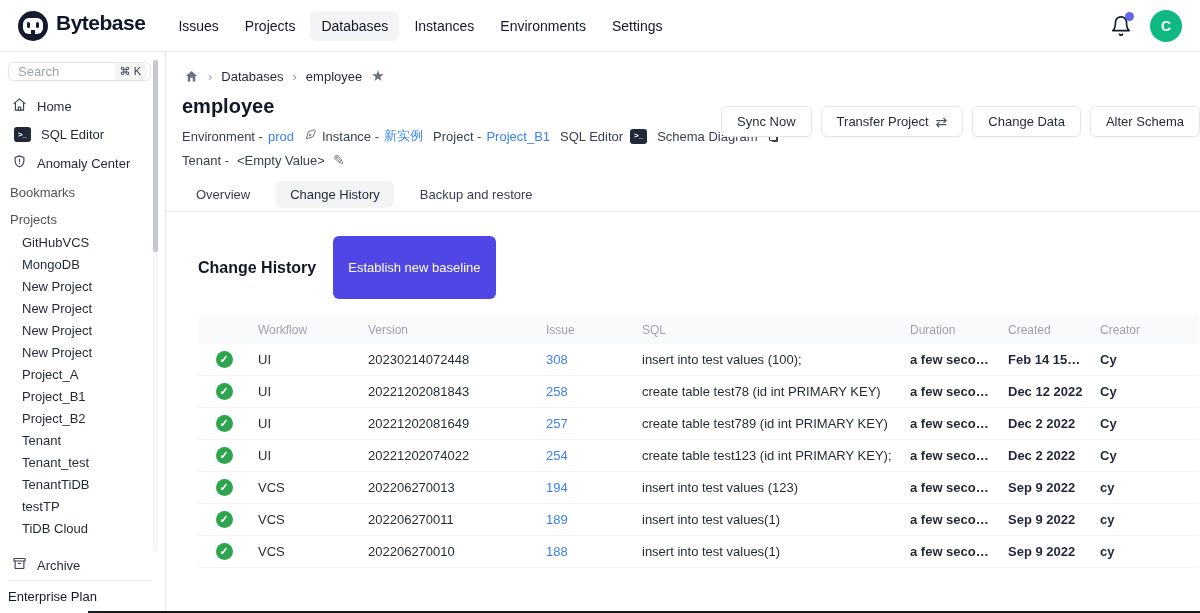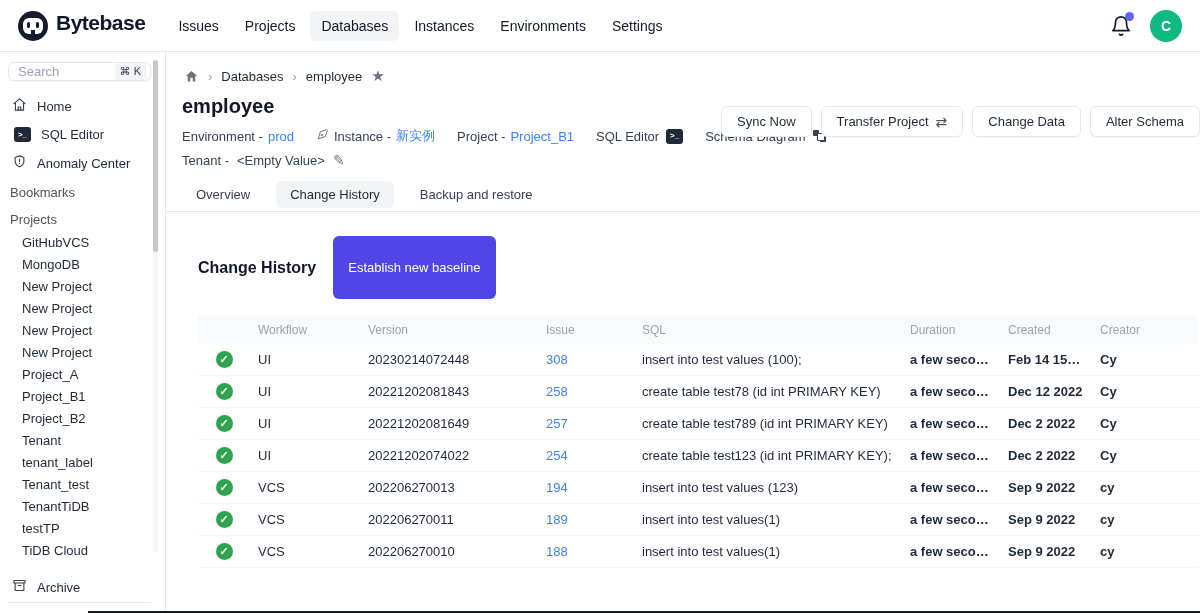--- a/index.html
+++ b/index.html
@@ -47,21 +47,21 @@
   .sb-track { position:absolute; top:8px; right:7px; width:5px; height:492px; background:#f7f7f8; border-radius:3px; }
   .sb-thumb { position:absolute; top:8px; right:7px; width:5px; height:192px; background:#c5c9cf; border-radius:3px; }
 
   
   .main { flex:1; position:relative; padding:10px 16px 0; overflow:hidden; }
   .breadcrumb { display:flex; align-items:center; gap:9px; font-size:13px; color:#1f2937; padding:5px 0 0 2px; }
   .crumb-sep { color:#9ca3af; font-size:13px; }
   .crumb-home svg { width:15px; height:15px; color:#6b7280; display:block; }
   .crumb-star { color:#6b7280; font-size:15px; }
   .page-title { font-size:20px; font-weight:700; color:#111827; margin-top:10px; }
-  .meta-row { display:flex; align-items:center; gap:22px; font-size:13px; color:#374151; margin-top:9px; flex-wrap:nowrap; }
+  .meta-row { display:flex; align-items:center; gap:10px; font-size:13px; color:#374151; margin-top:9px; flex-wrap:nowrap; }
   .meta-row.second { margin-top:7px; gap:8px; }
   .meta-pair { display:flex; align-items:center; gap:5px; white-space:nowrap; }
   .link { color:#3b82f6; }
   .nib-icon svg, .pencil-ic { color:#6b7280; }
   .nib-icon svg { width:13px; height:13px; }
   .pencil-ic { font-size:14px; }
   .term-icon { width:17px; height:15px; background:#1f2937; border-radius:3px; color:#fff;
                display:inline-flex; align-items:center; justify-content:center; margin-left:2px; }
   .term-glyph { font-size:8px; font-weight:700; line-height:1; letter-spacing:0; }
   .schema-icon { position:relative; width:14px; height:14px; margin-left:2px; display:inline-block; }
@@ -175,21 +175,20 @@
         <div class="proj-item interact">GitHubVCS</div>
         <div class="proj-item interact">MongoDB</div>
         <div class="proj-item interact">New Project</div>
         <div class="proj-item interact">New Project</div>
         <div class="proj-item interact">New Project</div>
         <div class="proj-item interact">New Project</div>
         <div class="proj-item interact">Project_A</div>
         <div class="proj-item interact">Project_B1</div>
         <div class="proj-item interact">Project_B2</div>
         <div class="proj-item interact">Tenant</div>
-        <div class="proj-item interact">tenant_label</div>
         <div class="proj-item interact">Tenant_test</div>
         <div class="proj-item interact">TenantTiDB</div>
         <div class="proj-item interact">testTP</div>
         <div class="proj-item interact">TiDB Cloud</div>
       </div>
 
     <div class="side-item archive-item interact">
       <span>
         <svg viewBox="0 0 24 24" fill="none" stroke="currentColor" stroke-width="1.8" stroke-linecap="round" stroke-linejoin="round">
           <rect x="3" y="4" width="18" height="4" rx="1"></rect>

